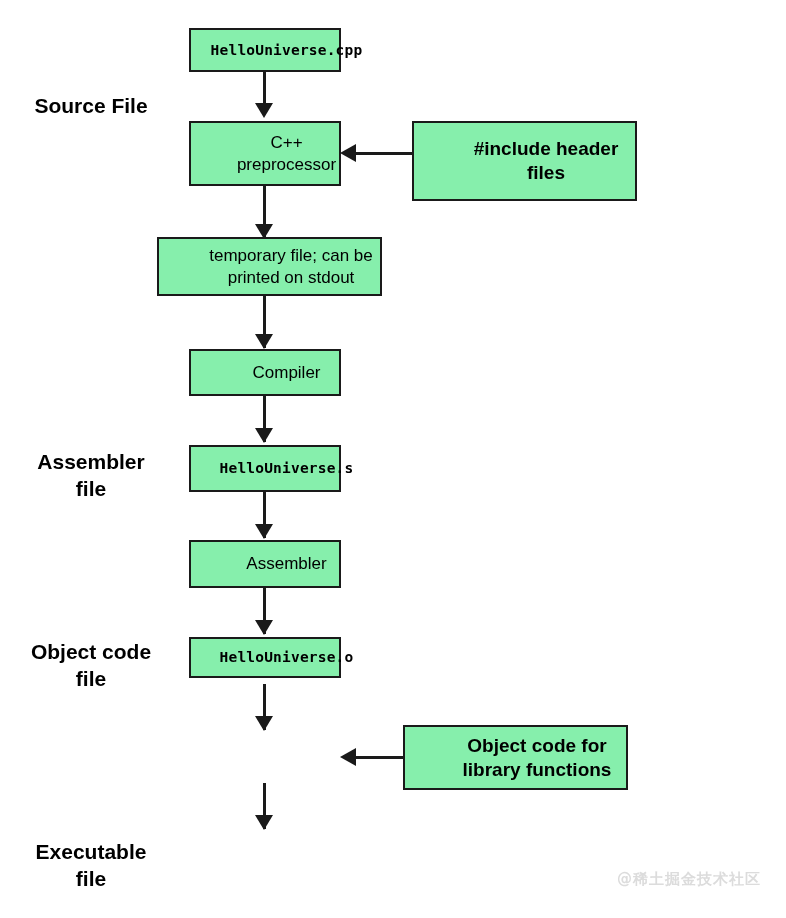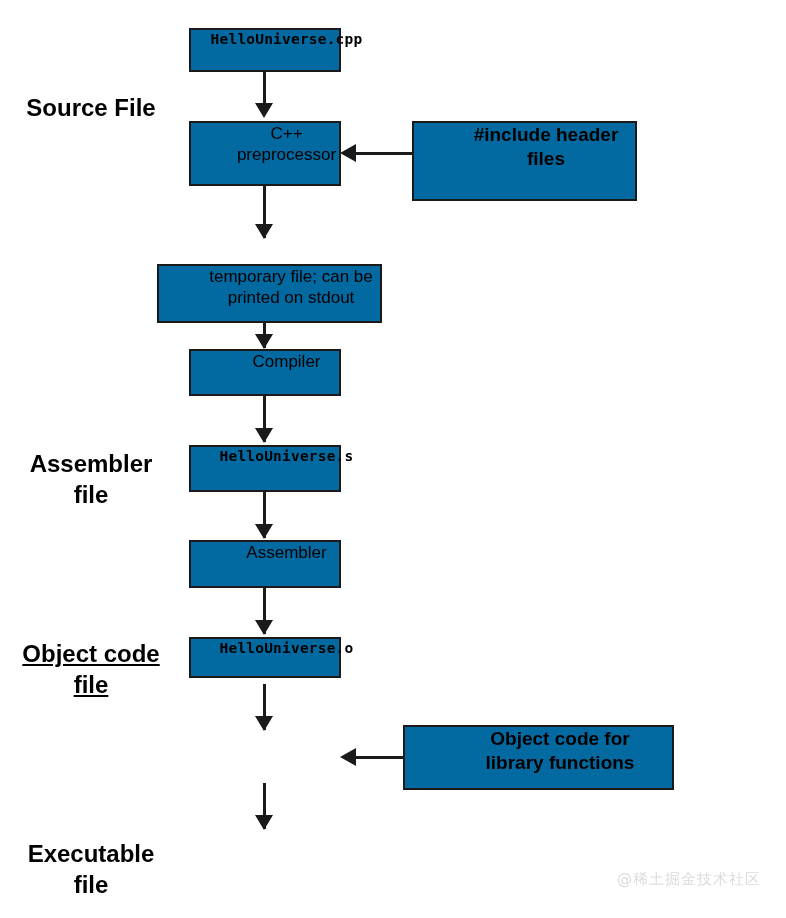--- a/index.html
+++ b/index.html
@@ -17,22 +17,23 @@
     height: 918px;
     background: #ffffff;
     overflow: hidden;
   }
 
   
   .node {
     position: absolute;
     box-sizing: border-box;
     border: 2px solid #1a1a1a;
-    background: #0369a1;
+    background: #86efac;
     display: flex;
+    align-items: center;
     justify-content: center;
     text-align: center;
     line-height: 1.25;
     padding-left: 43px;
   }
   .node .txt {
     display: block;
     white-space: pre-line;
   }
   .mono .txt {
@@ -50,21 +51,21 @@
     font-family: "Liberation Sans", sans-serif;
     font-weight: 700;
     font-size: 19px;
   }
 
   
   .stage-label {
     position: absolute;
     font-family: "Liberation Sans", sans-serif;
     font-weight: 700;
-    font-size: 24px;
+    font-size: 21px;
     text-align: center;
     white-space: pre-line;
     line-height: 1.3;
     color: #000000;
   }
 
   
   .vline {
     position: absolute;
     width: 3px;
@@ -93,33 +94,34 @@
   }
 
   
   .watermark {
     position: absolute;
     font-family: "DejaVu Sans", sans-serif;
     font-size: 15px;
     color: #dcdcdc;
     letter-spacing: 1px;
     white-space: nowrap;
+    font-weight: bold;
   }
 </style>
 </head>
 <body>
 
 <div id="canvas">
 
   <div class="stage-label" style="left:16px; top:92px; width:150px;">Source File</div>
 
   <div class="stage-label" style="left:16px; top:448px; width:150px;">Assembler
 file</div>
 
-  <div class="stage-label" style="left:16px; top:638px; width:150px;text-decoration:underline;">Object code
+  <div class="stage-label" style="left:16px; top:638px; width:150px;">Object code
 file</div>
 
   <div class="stage-label" style="left:16px; top:838px; width:150px;">Executable
 file</div>
 
   <div class="vline" style="left:263px; top:72px; height:40px;"></div>
   <div class="arrow-down" style="left:255px; top:103px;"></div>
 
   <div class="vline" style="left:263px; top:186px; height:52px;"></div>
   <div class="arrow-down" style="left:255px; top:224px;"></div>
@@ -155,21 +157,21 @@
   <div class="node sans" style="left:189px; top:121px; width:152px; height:65px;">
     <span class="txt">C++
 preprocessor</span>
   </div>
 
   <div class="node sans-bold" style="left:412px; top:121px; width:225px; height:80px;">
     <span class="txt">#include header
 files</span>
   </div>
 
-  <div class="node sans" style="left:157px; top:237px; width:225px; height:59px;margin-top:27px;">
+  <div class="node sans" style="left:157px; top:237px; width:225px; height:59px;">
     <span class="txt">temporary file; can be
 printed on stdout</span>
   </div>
 
   <div class="node sans" style="left:189px; top:349px; width:152px; height:47px;">
     <span class="txt">Compiler</span>
   </div>
 
   <div class="node mono" style="left:189px; top:445px; width:152px; height:47px;">
     <span class="txt">HelloUniverse.s</span>
@@ -177,21 +179,21 @@
 
   <div class="node sans" style="left:189px; top:540px; width:152px; height:48px;">
     <span class="txt">Assembler</span>
   </div>
 
   <div class="node mono" style="left:189px; top:637px; width:152px; height:41px;">
     <span class="txt">HelloUniverse.o</span>
   </div>
 
 
-  <div class="node sans-bold" style="left:403px; top:725px; width:271px; height:65px;">
+  <div class="node sans-bold" style="left:403px; top:725px; width:225px; height:65px;">
     <span class="txt">Object code for
 library functions</span>
   </div>
 
 
   <div class="watermark" style="left:617px; top:870px;">@稀土掘金技术社区</div>
 
 </div>
 
 </body></html>

